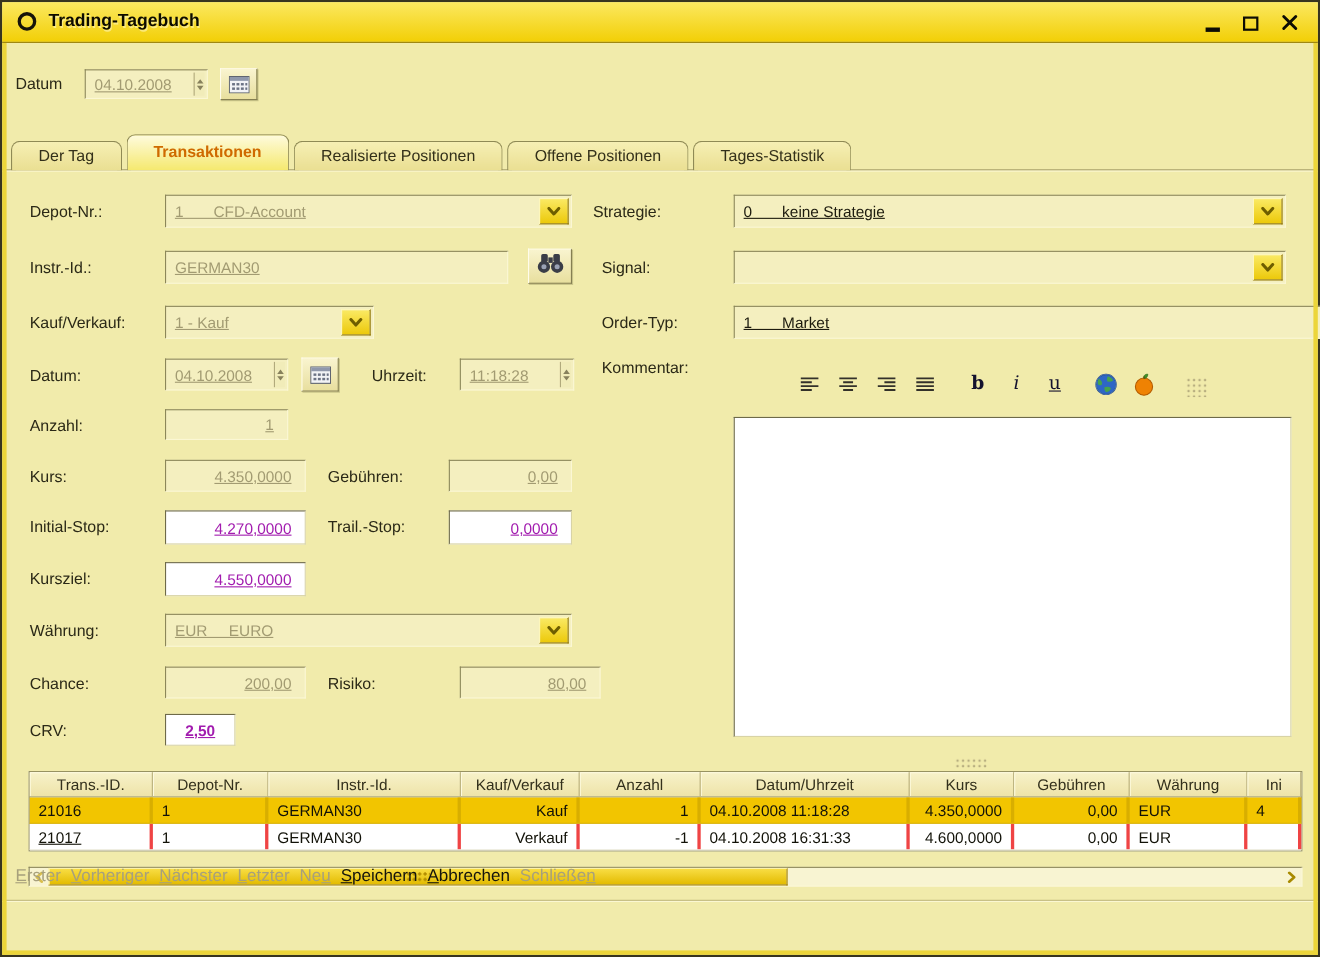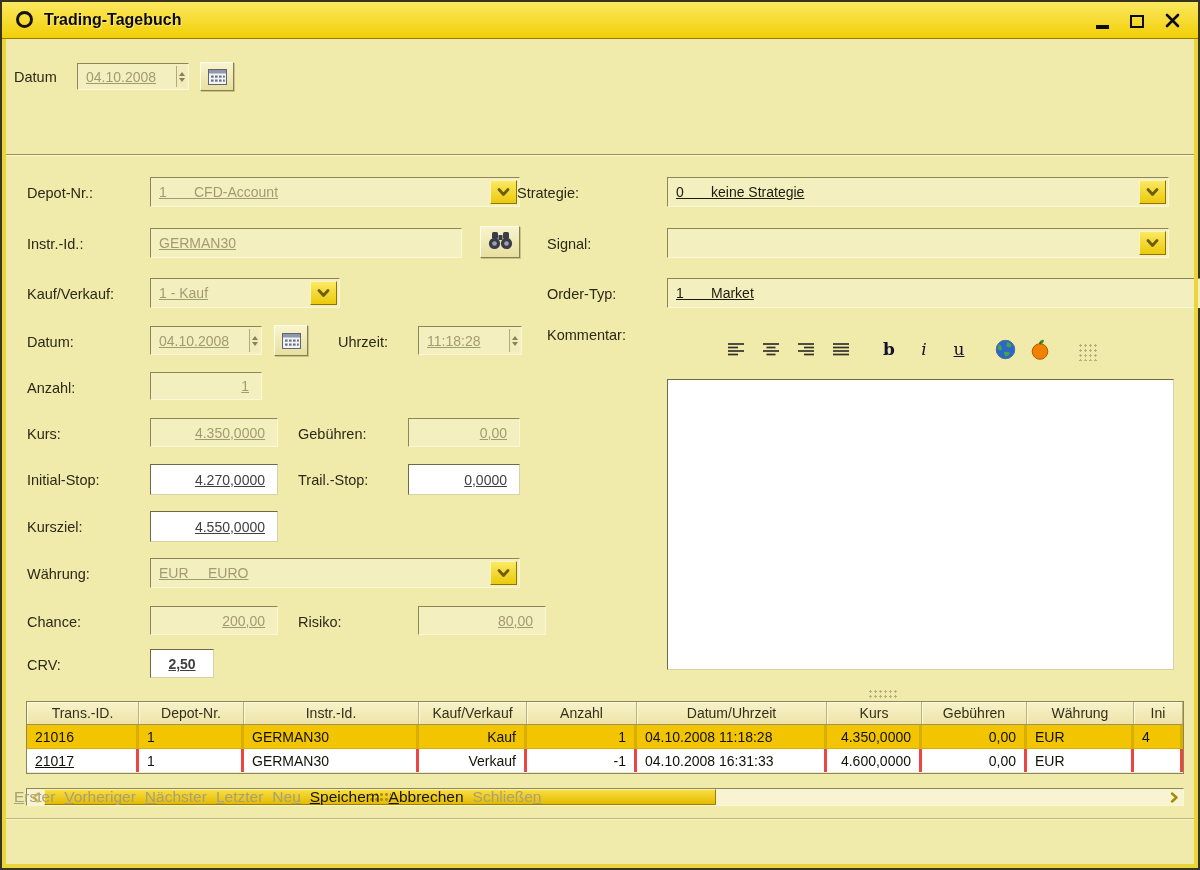--- a/index.html
+++ b/index.html
@@ -25,21 +25,21 @@
   #gold-frame { position:absolute; left:0; right:0; top:37px; bottom:0;
     border:4px solid #ecd53a; border-top:none; pointer-events:none; z-index:60; }
 
   .lbl { position:absolute; font-size:14.5px; color:#2b2917; white-space:nowrap; }
 
   .sunken { position:absolute; background:#f4efbf; border:1px solid;
     border-color:#8c8759 #fbf7d4 #fbf7d4 #8c8759; }
   .sunken.white { background:#ffffff; border-color:#6e6a48 #d8d3a6 #d8d3a6 #6e6a48; }
   .val { display:flex; align-items:center; width:100%; height:100%; padding:0 8px;
     font-size:14px; color:#a29b72; white-space:pre; overflow:hidden;text-decoration:underline; }
-  .white .val { color:#404040; }
+  .white .val { color:#a21caf; }
   .blk .val { color:#1d1b0e;text-align:center; }
   .right .val { justify-content:flex-end; padding-right:12px; }
   .center .val { justify-content:center; }
   .bold { font-weight:bold; }
 
   .dd-btn { position:absolute; top:2px; bottom:2px; right:2px; width:27px; display:flex;
     align-items:center; justify-content:center; background:linear-gradient(#fae963,#ecc90a);
     border:1px solid; border-color:#fdf6bb #8f7400 #8f7400 #fdf6bb; cursor:pointer; }
 
   .spin { position:absolute; top:2px; bottom:2px; right:2px; width:10px;
@@ -149,20 +149,37 @@
           <rect x="11" y="6.5" width="2.6" height="2.2"></rect>
           <rect x="15" y="6.5" width="1.8" height="2.2"></rect>
         <rect x="3" y="10.5" width="2.6" height="2.2"></rect>
           <rect x="7" y="10.5" width="2.6" height="2.2"></rect>
           <rect x="11" y="10.5" width="2.6" height="2.2"></rect>
           <rect x="15" y="10.5" width="1.8" height="2.2"></rect>
       </g>
     </svg>
   </div>
 
+  <div id="tabs">
+      <div class="tab">
+        <span>Der Tag</span>
+      </div>
+      <div class="tab active">
+        <span>Transaktionen</span>
+      </div>
+      <div class="tab">
+        <span>Realisierte Positionen</span>
+      </div>
+      <div class="tab">
+        <span>Offene Positionen</span>
+      </div>
+      <div class="tab">
+        <span>Tages-Statistik</span>
+      </div>
+    </div>
   <div id="tabline"></div>
 
   <span class="lbl" style="left:25px;top:183px">Depot-Nr.:</span>
   <div class="sunken dd" style="left:148px;top:175px;width:370px;height:30px">
     <span class="val">1       CFD-Account</span>
     <span class="dd-btn">
       <svg width="13" height="9" viewBox="0 0 13 9">
           <path d="M2 1.5 L6.5 6.5 L11 1.5" fill="none" stroke="#6e5e00" stroke-width="2.8" stroke-linecap="round" stroke-linejoin="round"></path>
         </svg>
     </span>
@@ -274,21 +291,21 @@
   <span class="lbl" style="left:296px;top:612px">Risiko:</span>
   <div class="sunken right" style="left:416px;top:604px;width:128px;height:29px">
     <span class="val">80,00</span>
   </div>
 
   <span class="lbl" style="left:25px;top:655px">CRV:</span>
   <div class="sunken white center" style="left:148px;top:647px;width:64px;height:29px">
     <span class="val bold">2,50</span>
   </div>
 
-  <span class="lbl" style="left:515px;top:183px">Strategie:</span>
+  <span class="lbl" style="left:537px;top:183px">Strategie:</span>
   <div class="sunken dd blk" style="left:665px;top:175px;width:502px;height:30px">
     <span class="val">0       keine Strategie</span>
     <span class="dd-btn">
       <svg width="13" height="9" viewBox="0 0 13 9">
           <path d="M2 1.5 L6.5 6.5 L11 1.5" fill="none" stroke="#6e5e00" stroke-width="2.8" stroke-linecap="round" stroke-linejoin="round"></path>
         </svg>
     </span>
   </div>
 
   <span class="lbl" style="left:545px;top:234px">Signal:</span>

